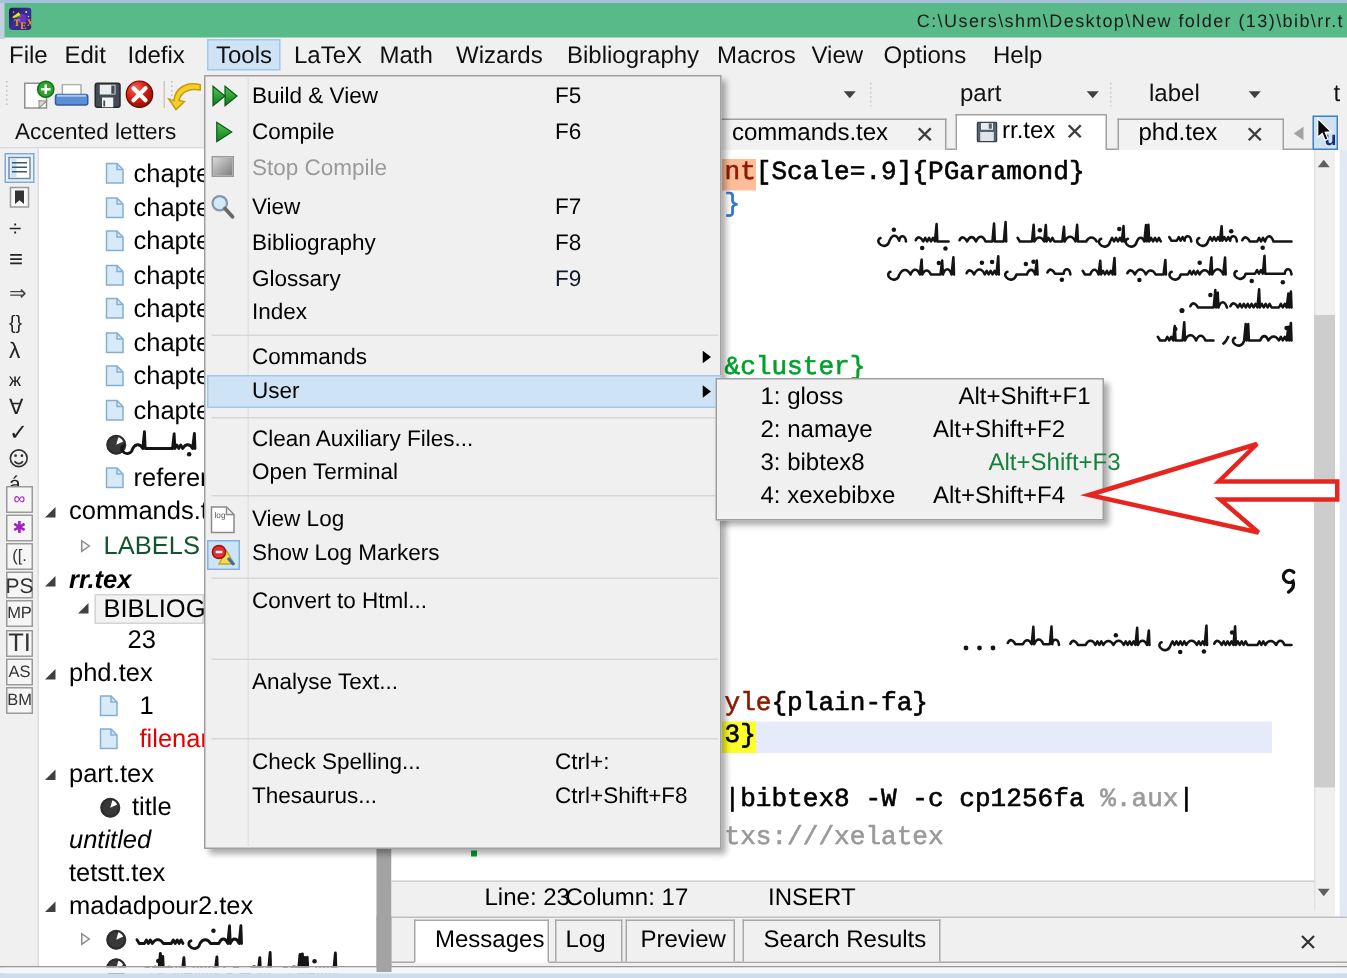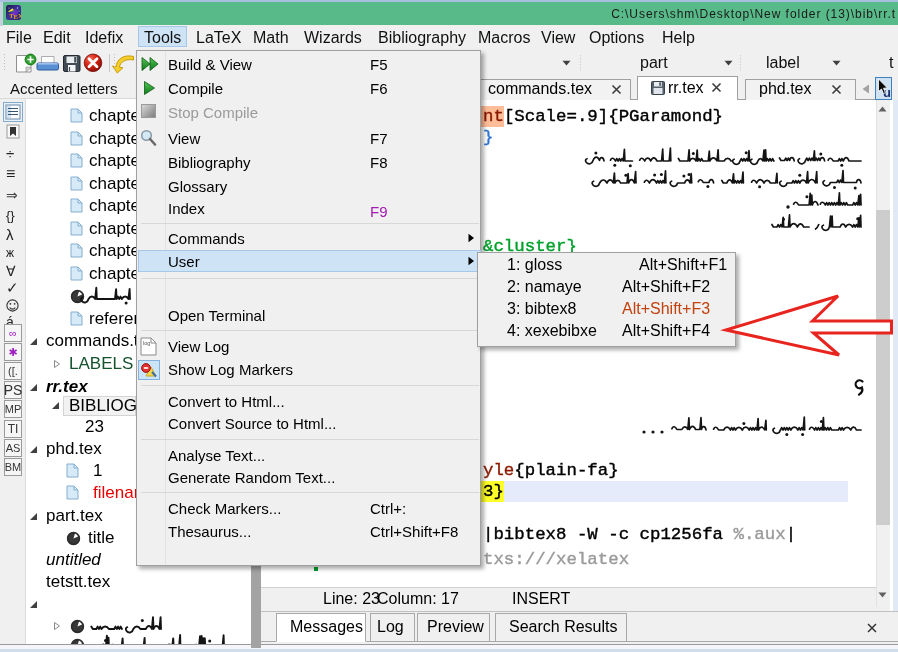--- a/index.html
+++ b/index.html
@@ -129,21 +129,21 @@
 <div class="txt" style="left:13px;top:333px;transform:translate(-50%,-50%);font-size:11px;color:#a020c0;">∞</div>
 <div class="abs" style="left:4px;top:343px;width:18px;height:18px;background:#f6f6f6;border:1px solid #9a9a9a;"></div>
 <div class="txt" style="left:13px;top:352px;transform:translate(-50%,-50%);font-size:11px;color:#a020c0;">✱</div>
 <div class="abs" style="left:4px;top:362px;width:18px;height:18px;background:#f6f6f6;border:1px solid #9a9a9a;"></div>
 <div class="txt" style="left:13px;top:371px;transform:translate(-50%,-50%);font-size:11px;color:#333;">([.</div>
 <div class="abs" style="left:4px;top:381px;width:18px;height:18px;background:#f6f6f6;border:1px solid #9a9a9a;"></div>
 <div class="txt" style="left:13px;top:390px;transform:translate(-50%,-50%);font-size:14px;color:#333;">PS</div>
 <div class="abs" style="left:4px;top:400px;width:18px;height:18px;background:#f6f6f6;border:1px solid #9a9a9a;"></div>
 <div class="txt" style="left:13px;top:409px;transform:translate(-50%,-50%);font-size:11px;color:#333;">MP</div>
 <div class="abs" style="left:4px;top:420px;width:18px;height:18px;background:#f6f6f6;border:1px solid #9a9a9a;"></div>
-<div class="txt" style="left:13px;top:429px;transform:translate(-50%,-50%);font-size:12px;color:#333;">TI</div>
+<div class="txt" style="left:13px;top:429px;transform:translate(-50%,-50%);font-size:17px;color:#333;">TI</div>
 <div class="abs" style="left:4px;top:439px;width:18px;height:18px;background:#f6f6f6;border:1px solid #9a9a9a;"></div>
 <div class="txt" style="left:13px;top:448px;transform:translate(-50%,-50%);font-size:11px;color:#333;">AS</div>
 <div class="abs" style="left:4px;top:458px;width:18px;height:18px;background:#f6f6f6;border:1px solid #9a9a9a;"></div>
 <div class="txt" style="left:13px;top:467px;transform:translate(-50%,-50%);font-size:11px;color:#333;">BM</div>
 <svg class="abs" style="left:70px;top:108px" width="13" height="15" viewBox="0 0 13 15">
       <path d="M1 1 h7 l4 4 v9 h-11 z" fill="#d6eaf8" stroke="#85aecf"></path>
       <path d="M8 1 v4 h4" fill="none" stroke="#85aecf"></path>
     </svg>
 <div class="txt" style="left:89px;top:116px;transform:translateY(-50%);font:normal normal 17px Liberation Sans,sans-serif;color:#000;">chapters</div>
 <svg class="abs" style="left:70px;top:131px" width="13" height="15" viewBox="0 0 13 15">
@@ -236,20 +236,21 @@
       <circle cx="7.5" cy="7.5" r="6.3" fill="#383838"></circle>
       <path d="M7.5 7.5 L14.8 4.2 A7.5 7.5 0 0 0 9.5 0.4 Z" fill="#fff"></path>
       <circle cx="7.5" cy="7.5" r="5.9" fill="none" stroke="#2c2c2c" stroke-width="1.6"></circle>
     </svg>
 <div class="txt" style="left:88px;top:538px;transform:translateY(-50%);font:normal normal 17px Liberation Sans,sans-serif;color:#000;">title</div>
 <div class="txt" style="left:46px;top:560px;transform:translateY(-50%);font:italic normal 17px Liberation Sans,sans-serif;color:#000;">untitled</div>
 <div class="txt" style="left:46px;top:582px;transform:translateY(-50%);font:normal normal 17px Liberation Sans,sans-serif;color:#000;">tetstt.tex</div>
 <svg class="abs" style="left:29px;top:600px" width="9" height="9">
       <path d="M8 1 L8 8 L1 8 Z" fill="#404040"></path>
     </svg>
+<div class="txt" style="left:46px;top:604px;transform:translateY(-50%);font:normal normal 17px Liberation Sans,sans-serif;color:#000;">madadpour2.tex</div>
 <svg class="abs" style="left:53px;top:621px" width="8" height="10">
       <path d="M1.5 1.5 L6.5 5 L1.5 8.5 Z" fill="#fdfdfd" stroke="#8a8a8a"></path>
     </svg>
 <svg class="abs" style="left:70px;top:619px" width="15" height="15" viewBox="0 0 15 15">
       <circle cx="7.5" cy="7.5" r="6.3" fill="#383838"></circle>
       <path d="M7.5 7.5 L14.8 4.2 A7.5 7.5 0 0 0 9.5 0.4 Z" fill="#fff"></path>
       <circle cx="7.5" cy="7.5" r="5.9" fill="none" stroke="#2c2c2c" stroke-width="1.6"></circle>
     </svg>
 <svg class="abs" style="left:0px;top:0px;width:253px;height:652px;pointer-events:none">
       <path d="M 161.0 629.0 l -0.4 -11.9 l -1.2 11.9 c -1.7 -4.0, -4.3 -4.0, -5.9 0 l -0.5 -11.8 l -1.1 11.8 c -1.7 -4.0, -4.3 -4.0, -6.0 0 l -5.5 0 c -2.0 -3.3, -5.1 -3.3, -7.1 0 c -0.8 3.6, -4.5 4.6, -6.8 1.8 c -1.2 -1.6, -0.6 -3.2, 0.8 -3.6 M 122.0 629.0 l -1.3 -2.4 l -1.3 2.4 l -1.3 -2.4 l -1.3 2.4 l -1.3 -2.4 l -1.3 2.4 l -5.3 0 c -2.1 -3.4, -5.3 -3.4, -7.4 0 l -1.3 -2.4 l -1.3 2.4 l -1.3 -2.4 l -1.3 2.4 l -3.5 0 l -1.5 -2.5" fill="none" stroke="#141414" stroke-width="1.9" stroke-linecap="round" stroke-linejoin="round"></path>
@@ -379,32 +380,31 @@
 <div class="txt" style="left:168px;top:64px;transform:translateY(-50%);font:normal normal 15px Liberation Sans,sans-serif;color:#000;z-index:53;">Build &amp; View</div>
 <div class="txt" style="left:370px;top:64px;transform:translateY(-50%);font:normal normal 15px Liberation Sans,sans-serif;color:#000;z-index:53;">F5</div>
 <div class="txt" style="left:168px;top:88px;transform:translateY(-50%);font:normal normal 15px Liberation Sans,sans-serif;color:#000;z-index:53;">Compile</div>
 <div class="txt" style="left:370px;top:88px;transform:translateY(-50%);font:normal normal 15px Liberation Sans,sans-serif;color:#000;z-index:53;">F6</div>
 <div class="txt" style="left:168px;top:112px;transform:translateY(-50%);font:normal normal 15px Liberation Sans,sans-serif;color:#9a9a9a;z-index:53;">Stop Compile</div>
 <div class="txt" style="left:168px;top:138px;transform:translateY(-50%);font:normal normal 15px Liberation Sans,sans-serif;color:#000;z-index:53;">View</div>
 <div class="txt" style="left:370px;top:138px;transform:translateY(-50%);font:normal normal 15px Liberation Sans,sans-serif;color:#000;z-index:53;">F7</div>
 <div class="txt" style="left:168px;top:162px;transform:translateY(-50%);font:normal normal 15px Liberation Sans,sans-serif;color:#000;z-index:53;">Bibliography</div>
 <div class="txt" style="left:370px;top:162px;transform:translateY(-50%);font:normal normal 15px Liberation Sans,sans-serif;color:#000;z-index:53;">F8</div>
 <div class="txt" style="left:168px;top:186px;transform:translateY(-50%);font:normal normal 15px Liberation Sans,sans-serif;color:#000;z-index:53;">Glossary</div>
-<div class="txt" style="left:370px;top:186px;transform:translateY(-50%);font:normal normal 15px Liberation Sans,sans-serif;color:#a21caf;z-index:53;margin-top:25px;">F9</div>
+<div class="txt" style="left:370px;top:186px;transform:translateY(-50%);font:normal normal 15px Liberation Sans,sans-serif;color:#0f172a;z-index:53;">F9</div>
 <div class="txt" style="left:168px;top:208px;transform:translateY(-50%);font:normal normal 15px Liberation Sans,sans-serif;color:#000;z-index:53;">Index</div>
 <div class="txt" style="left:168px;top:238px;transform:translateY(-50%);font:normal normal 15px Liberation Sans,sans-serif;color:#000;z-index:53;">Commands</div>
 <div class="txt" style="left:168px;top:261px;transform:translateY(-50%);font:normal normal 15px Liberation Sans,sans-serif;color:#000;z-index:53;">User</div>
+<div class="txt" style="left:168px;top:293px;transform:translateY(-50%);font:normal normal 15px Liberation Sans,sans-serif;color:#000;z-index:53;">Clean Auxiliary Files...</div>
 <div class="txt" style="left:168px;top:315px;transform:translateY(-50%);font:normal normal 15px Liberation Sans,sans-serif;color:#000;z-index:53;">Open Terminal</div>
 <div class="txt" style="left:168px;top:346px;transform:translateY(-50%);font:normal normal 15px Liberation Sans,sans-serif;color:#000;z-index:53;">View Log</div>
 <div class="txt" style="left:168px;top:369px;transform:translateY(-50%);font:normal normal 15px Liberation Sans,sans-serif;color:#000;z-index:53;">Show Log Markers</div>
 <div class="txt" style="left:168px;top:401px;transform:translateY(-50%);font:normal normal 15px Liberation Sans,sans-serif;color:#000;z-index:53;">Convert to Html...</div>
-<div class="txt" style="left:168px;top:423px;transform:translateY(-50%);font:normal normal 15px Liberation Sans,sans-serif;color:#000;z-index:53;">Convert Source to Html...</div>
 <div class="txt" style="left:168px;top:455px;transform:translateY(-50%);font:normal normal 15px Liberation Sans,sans-serif;color:#000;z-index:53;">Analyse Text...</div>
-<div class="txt" style="left:168px;top:477px;transform:translateY(-50%);font:normal normal 15px Liberation Sans,sans-serif;color:#000;z-index:53;">Generate Random Text...</div>
-<div class="txt" style="left:168px;top:508px;transform:translateY(-50%);font:normal normal 15px Liberation Sans,sans-serif;color:#000;z-index:53;">Check Markers...</div>
+<div class="txt" style="left:168px;top:508px;transform:translateY(-50%);font:normal normal 15px Liberation Sans,sans-serif;color:#000;z-index:53;">Check Spelling...</div>
 <div class="txt" style="left:370px;top:508px;transform:translateY(-50%);font:normal normal 15px Liberation Sans,sans-serif;color:#000;z-index:53;">Ctrl+:</div>
 <div class="txt" style="left:168px;top:531px;transform:translateY(-50%);font:normal normal 15px Liberation Sans,sans-serif;color:#000;z-index:53;">Thesaurus...</div>
 <div class="txt" style="left:370px;top:531px;transform:translateY(-50%);font:normal normal 15px Liberation Sans,sans-serif;color:#000;z-index:53;">Ctrl+Shift+F8</div>
 <div class="abs" style="left:141px;top:223px;width:338px;height:1px;background:#d7d7d7;z-index:53;"></div>
 <div class="abs" style="left:141px;top:278px;width:338px;height:1px;background:#d7d7d7;z-index:53;"></div>
 <div class="abs" style="left:141px;top:330px;width:338px;height:1px;background:#d7d7d7;z-index:53;"></div>
 <div class="abs" style="left:141px;top:385px;width:338px;height:1px;background:#d7d7d7;z-index:53;"></div>
 <div class="abs" style="left:141px;top:439px;width:338px;height:1px;background:#d7d7d7;z-index:53;"></div>
 <div class="abs" style="left:141px;top:492px;width:338px;height:1px;background:#d7d7d7;z-index:53;"></div>
 <svg class="abs" style="left:467px;top:233px;z-index:53;" width="8" height="10">
@@ -443,18 +443,18 @@
       <circle cx="6" cy="6" r="4.4" fill="#e33030" stroke="#9a1515"></circle>
       <path d="M3.8 6 h4.4" stroke="#fff" stroke-width="1.6" fill="none"></path>
       <path d="M12 10 l4 4.5" stroke="#3a6ea5" stroke-width="2"></path>
     </svg>
 <div class="abs" style="left:477px;top:252px;width:259px;height:95px;background:#f0f0f0;border:1px solid #a0a0a0;box-shadow:3px 3px 4px rgba(0,0,0,0.33);z-index:60;"></div>
 <div class="txt" style="left:507px;top:265px;transform:translateY(-50%);font:normal normal 16px Liberation Sans,sans-serif;color:#000;z-index:61;">1: gloss</div>
 <div class="txt" style="left:622px;top:265px;transform:translateY(-50%);font:normal normal 16px Liberation Sans,sans-serif;color:#000;z-index:61;margin-left:17px;">Alt+Shift+F1</div>
 <div class="txt" style="left:507px;top:287px;transform:translateY(-50%);font:normal normal 16px Liberation Sans,sans-serif;color:#000;z-index:61;">2: namaye</div>
 <div class="txt" style="left:622px;top:287px;transform:translateY(-50%);font:normal normal 16px Liberation Sans,sans-serif;color:#000;z-index:61;">Alt+Shift+F2</div>
 <div class="txt" style="left:507px;top:309px;transform:translateY(-50%);font:normal normal 16px Liberation Sans,sans-serif;color:#000;z-index:61;">3: bibtex8</div>
-<div class="txt" style="left:622px;top:309px;transform:translateY(-50%);font:normal normal 16px Liberation Sans,sans-serif;color:#c2410c;z-index:61;">Alt+Shift+F3</div>
+<div class="txt" style="left:659px;top:309px;transform:translateY(-50%);font:normal normal 16px Liberation Sans,sans-serif;color:#15803d;z-index:61;">Alt+Shift+F3</div>
 <div class="txt" style="left:507px;top:331px;transform:translateY(-50%);font:normal normal 16px Liberation Sans,sans-serif;color:#000;z-index:61;">4: xexebibxe</div>
 <div class="txt" style="left:622px;top:331px;transform:translateY(-50%);font:normal normal 16px Liberation Sans,sans-serif;color:#000;z-index:61;">Alt+Shift+F4</div>
 <svg class="abs" style="left:0px;top:0px;width:898px;height:652px;z-index:70;pointer-events:none">
 <path d="M726 330 L838 296 L812.5 321 L891.5 321 L891.5 333 L813.5 333 L839 355 Z" fill="#ffffff" stroke="#e8241f" stroke-width="3" stroke-linejoin="miter"></path>
 </svg>
 </div>
 </body></html>

